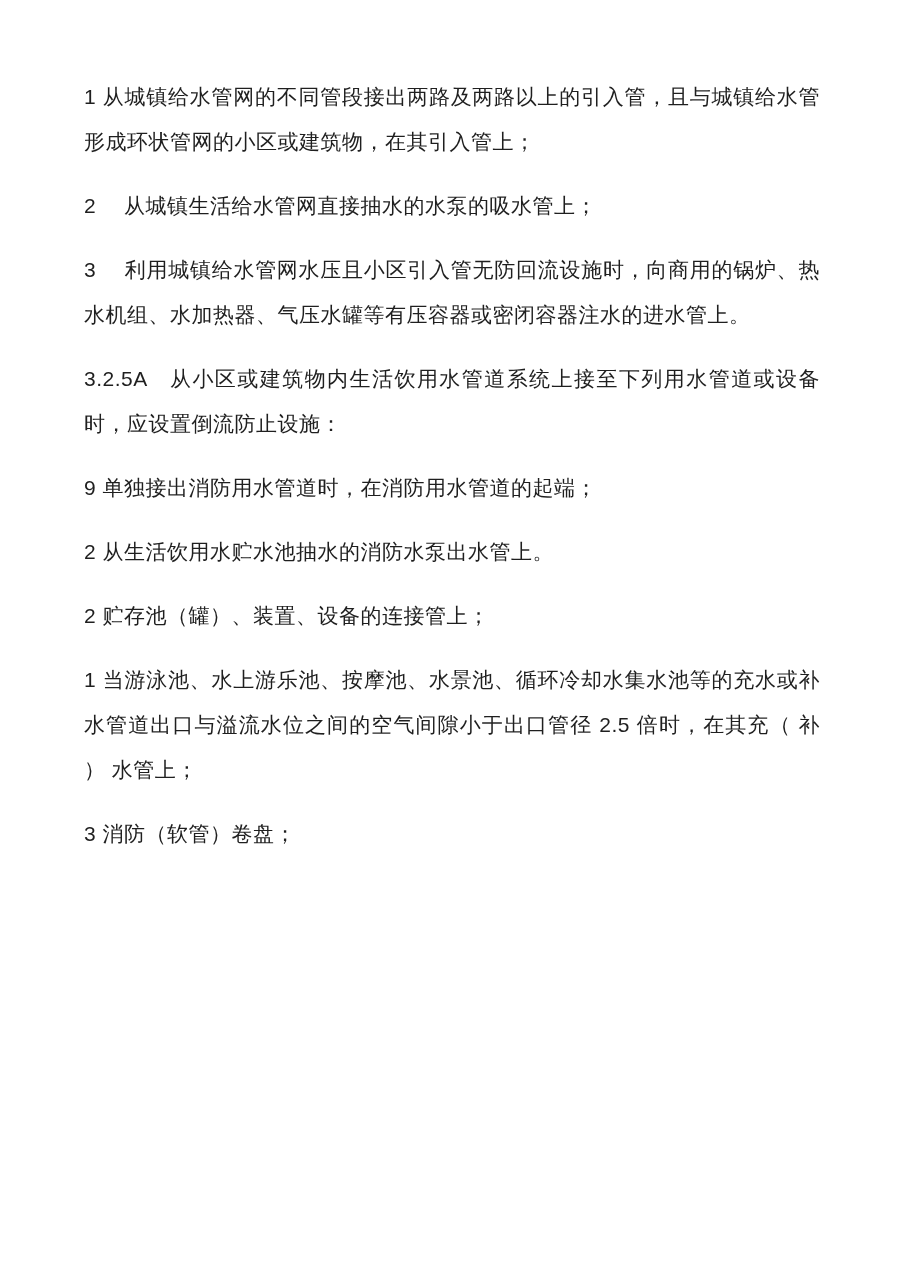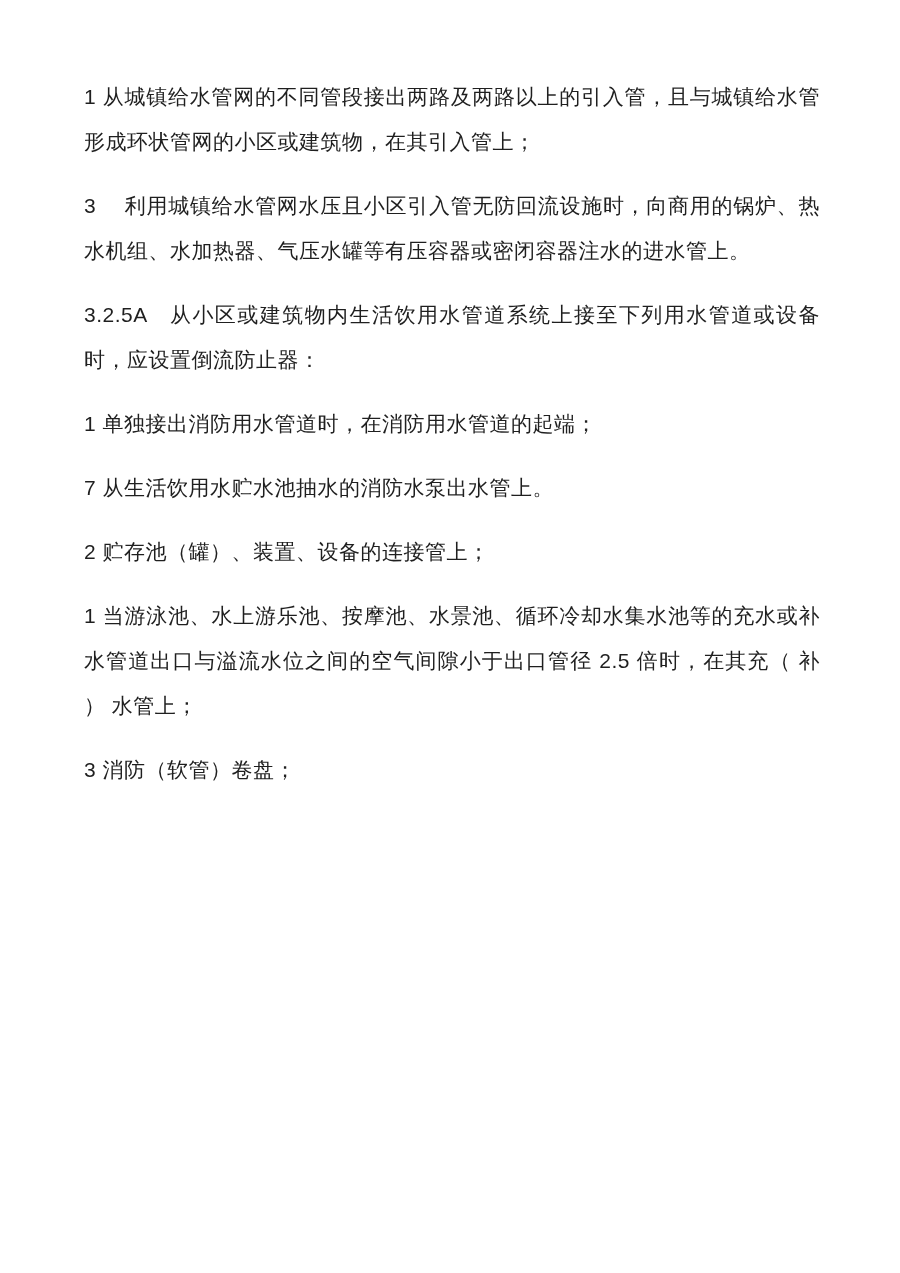--- a/index.html
+++ b/index.html
@@ -26,20 +26,21 @@
     text-align: justify;
     letter-spacing: 0.5px;
     word-break: break-all;
   }
 </style>
 </head>
 <body>
 
 <div class="page">
   <p class="para">1 从城镇给水管网的不同管段接出两路及两路以上的引入管，且与城镇给水管形成环状管网的小区或建筑物，在其引入管上；</p>
+  <p class="para">2　 从城镇生活给水管网直接抽水的水泵的吸水管上；</p>
   <p class="para">3　 利用城镇给水管网水压且小区引入管无防回流设施时，向商用的锅炉、热水机组、水加热器、气压水罐等有压容器或密闭容器注水的进水管上。</p>
-  <p class="para">3.2.5A　从小区或建筑物内生活饮用水管道系统上接至下列用水管道或设备时，应设置倒流防止器：</p>
-  <p class="para">1 单独接出消防用水管道时，在消防用水管道的起端；</p>
-  <p class="para">7 从生活饮用水贮水池抽水的消防水泵出水管上。</p>
+  <p class="para">3.2.5A　从小区或建筑物内生活饮用水管道系统上接至下列用水管道或设备时，应设置倒流防止设施：</p>
+  <p class="para">9 单独接出消防用水管道时，在消防用水管道的起端；</p>
+  <p class="para">2 从生活饮用水贮水池抽水的消防水泵出水管上。</p>
   <p class="para">2 贮存池（罐）、装置、设备的连接管上；</p>
   <p class="para">1 当游泳池、水上游乐池、按摩池、水景池、循环冷却水集水池等的充水或补水管道出口与溢流水位之间的空气间隙小于出口管径 2.5 倍时，在其充（ 补 ） 水管上；</p>
   <p class="para">3 消防（软管）卷盘；</p>
 </div>
 
 </body></html>

